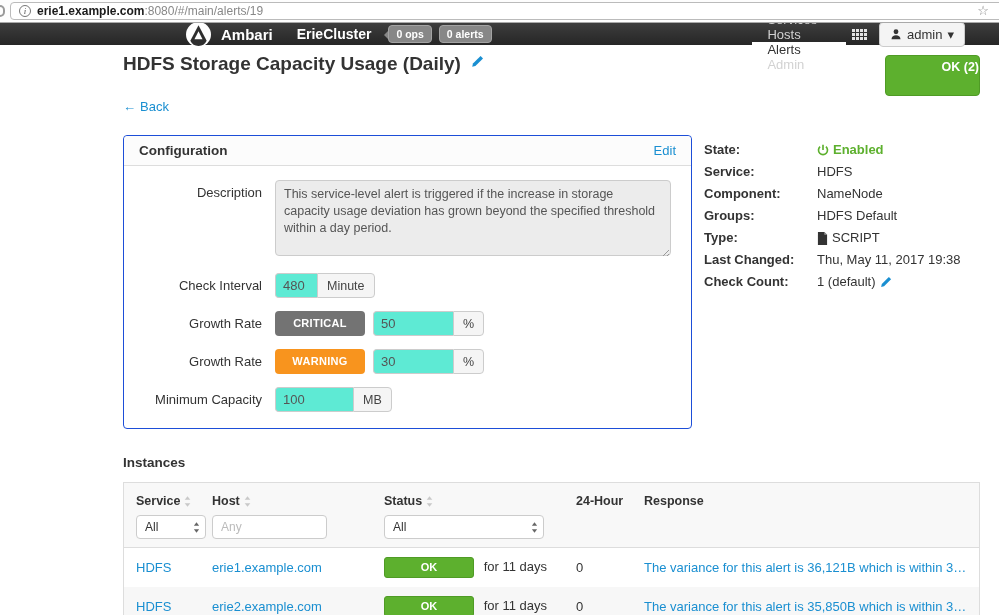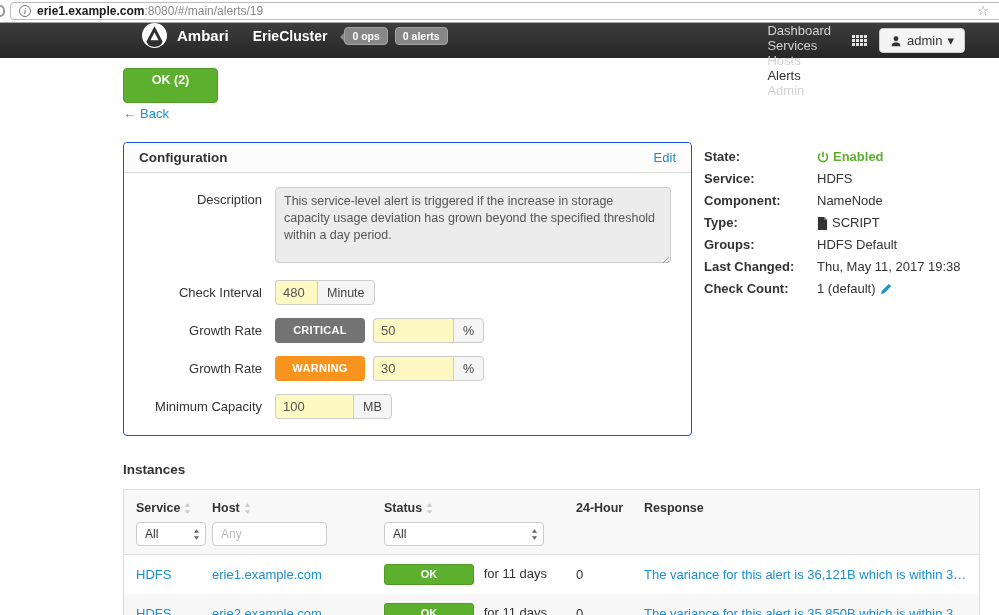--- a/index.html
+++ b/index.html
@@ -13,21 +13,21 @@
   .url-pill { position:absolute; left:10px; right:-6px; top:2px; height:18px; border:1px solid #bbb;
     border-radius:4px; background:#fff; display:flex; align-items:center; padding:0 8px; }
   .info-badge { width:12px; height:12px; border:1px solid #777; border-radius:50%; font-size:9px;
     line-height:10px; text-align:center; color:#555; font-style:italic; font-family:"Liberation Serif",serif;
     margin-right:6px; flex:0 0 auto; }
   .url-host { font-size:12px; font-weight:bold; color:#1b1b1b; }
   .url-path { font-size:12px; color:#888; }
   .star { position:absolute; right:10px; top:3px; font-size:13px; color:#888; }
 
   
-  .navbar { height:35px; background:linear-gradient(#3d3d3d,#262626); display:flex; align-items:flex-start; }
+  .navbar { height:22px; background:linear-gradient(#3d3d3d,#262626); display:flex; align-items:center;padding-left:44px; }
   .brand-group { display:flex; align-items:center; padding-left:142px; }
   .logo { width:25px; height:25px; margin-right:10px; }
   .brand { color:#fff; font-size:15px; font-weight:bold; margin-right:24px; }
   .cluster { color:#fff; font-size:14px; font-weight:bold; margin-right:10px; }
   .nav-badge { position:relative; background:#878787; border:1px solid #a3a3a3; color:#fff; font-size:10.5px;
     font-weight:bold; border-radius:4px; padding:2px 7px; margin-left:7px; }
   .nav-badge.ops::before { content:""; position:absolute; left:-5px; top:5px; border:4px solid transparent;
     border-right-color:#878787; border-left:none; }
   .nav-spacer { flex:1; }
   .nav-items { display:flex; align-items:stretch;flex-direction:column; }
@@ -39,21 +39,21 @@
   .user-btn { align-self:center; display:flex; align-items:center; gap:5px; background:#f4f4f4;
     border:1px solid #ccc; border-radius:4px; height:25px; padding:0 10px; margin-right:34px;
     font-size:13px; color:#333; cursor:pointer; }
 
   
   .content { padding:8px 19px 0 123px; }
   .title-row { display:flex; justify-content:space-between; align-items:flex-start; }
   .page-title { font-size:19px; font-weight:bold; color:#333; }
   .pencil { display:inline-block; margin-left:6px; vertical-align:2px; }
   .summary-btn { background:#5db02e; border:1px solid #4f9b25; border-radius:4px; color:#fff;
-    font-size:12.5px; font-weight:bold; width:95px; height:35px; text-align:center; line-height:23px;
+    font-size:12.5px; font-weight:bold; width:95px; height:41px; text-align:right; line-height:23px;
     cursor:pointer; margin-top:2px; }
   .back-link { font-size:13px; color:#1a8fd1; margin-top:3px; cursor:pointer; display:inline-flex;
     align-items:center; gap:4px; }
   .back-arrow { font-weight:bold; }
 
   
   .main-row { display:flex; margin-top:20px; }
   .panel { width:569px; border:1px solid #1d4ed8; border-radius:4px; background:#fff; }
   .panel-header { display:flex; justify-content:space-between; align-items:center; padding:7px 15px;
     border-bottom:1px solid #ddd; background:#fcfcfc; border-radius:4px 4px 0 0; }
@@ -64,21 +64,21 @@
   .form-row:last-child { margin-bottom:2px; }
   .form-label { width:107px; flex:0 0 auto; text-align:right; font-size:13px; color:#333;
     margin-right:13px; padding-top:5px; }
   .ta-wrap { position:relative; }
   textarea.desc { width:396px; height:76px; background:#ececec; border:1px solid #ccc; border-radius:4px;
     color:#555; font-size:12.5px; font-family:"Liberation Sans",sans-serif; padding:5px 8px; resize:none; line-height:1.35; }
   .grip { position:absolute; right:2px; bottom:4px; width:9px; height:9px;
     background:repeating-linear-gradient(135deg, transparent 0 2px, #999 2px 3px);
     clip-path:polygon(100% 0, 100% 100%, 0 100%); }
   .input-group { display:flex; align-items:stretch; height:25px; }
-  .dis-input { background:#fef9c3; border:1px solid #ccc; border-right:none; border-radius:4px 0 0 4px;
+  .dis-input { background:#5eead4; border:1px solid #ccc; border-right:none; border-radius:4px 0 0 4px;
     color:#555; font-size:13px; padding:0 7px; height:25px; font-family:"Liberation Sans",sans-serif; }
   .addon { background:#f5f5f5; border:1px solid #ccc; border-radius:0 4px 4px 0; color:#444;
     font-size:12.5px; display:flex; align-items:center; padding:0 9px; }
   .sev-btn { width:90px; height:25px; border:none; border-radius:4px; color:#fff; font-size:11px;
     font-weight:bold; letter-spacing:.3px; margin-right:8px; text-align:center; line-height:25px; }
   .sev-critical { background:#737373; }
   .sev-warning { background:#f8941e; }
   .w40 { width:42px; } .w80 { width:80px; } .w78 { width:78px; }
 
   .details { margin-left:12px; padding-top:4px; }
@@ -167,20 +167,26 @@
       <circle cx="8" cy="5" r="3.2" fill="#333"></circle>
       <path d="M2 15c0-3.3 2.7-5.4 6-5.4s6 2.1 6 5.4z" fill="#333"></path>
     </svg>
     <span>admin</span>
     <span>▾</span>
   </div>
 </div>
 
 <div class="content">
   <div class="title-row">
+    <div>
+      <span class="page-title">HDFS Storage Capacity Usage (Daily)</span>
+      <svg class="pencil" width="13" height="13" viewBox="0 0 16 16">
+        <path fill="#1a8fd1" d="M11.8 1.2l3 3-9.4 9.4-3.9.9.9-3.9z"></path>
+      </svg>
+    </div>
     <div class="summary-btn">OK (2)</div>
   </div>
   <div>
     <span class="back-link">
       <span class="back-arrow">←</span>
       <span>Back</span>
     </span>
   </div>
 
   <div class="main-row">
@@ -244,34 +250,34 @@
       </div>
       <div class="detail-row">
         <span class="detail-label">Service:</span>
         <span class="detail-value">HDFS</span>
       </div>
       <div class="detail-row">
         <span class="detail-label">Component:</span>
         <span class="detail-value">NameNode</span>
       </div>
       <div class="detail-row">
+        <span class="detail-label">Groups:</span>
+        <span class="detail-value">HDFS Default</span>
+      </div>
+      <div class="detail-row">
         <span class="detail-label">Type:</span>
         <span class="detail-value">
           <svg width="11" height="13" viewBox="0 0 12 14">
             <path d="M1 0h7l3 3v11H1z" fill="#333"></path>
             <path d="M8 0v3h3z" fill="#9a9a9a"></path>
           </svg>
           <span>SCRIPT</span>
         </span>
       </div>
       <div class="detail-row">
-        <span class="detail-label">Groups:</span>
-        <span class="detail-value">HDFS Default</span>
-      </div>
-      <div class="detail-row">
         <span class="detail-label">Last Changed:</span>
         <span class="detail-value">Thu, May 11, 2017 19:38</span>
       </div>
       <div class="detail-row">
         <span class="detail-label">Check Count:</span>
         <span class="detail-value">
           <span>1 (default)</span>
           <svg width="12" height="12" viewBox="0 0 16 16">
             <path fill="#1a8fd1" d="M11.8 1.2l3 3-9.4 9.4-3.9.9.9-3.9z"></path>
           </svg>

